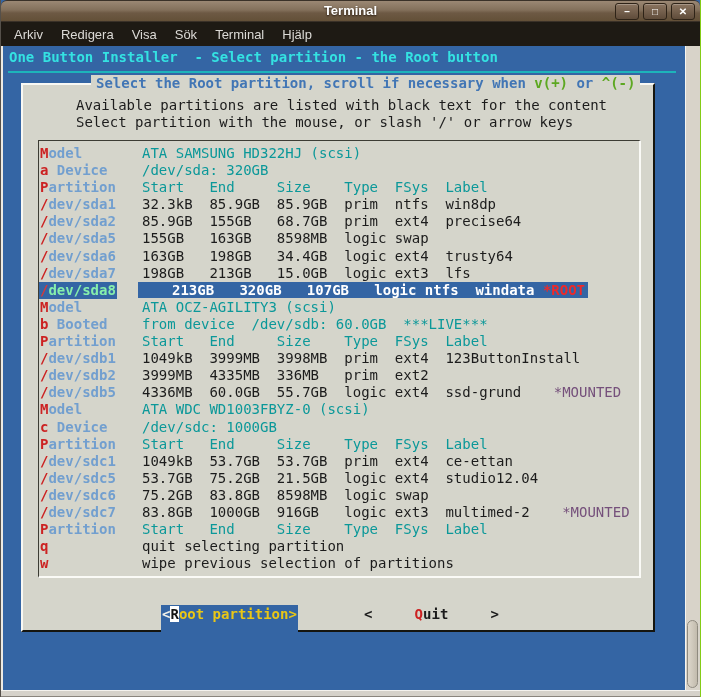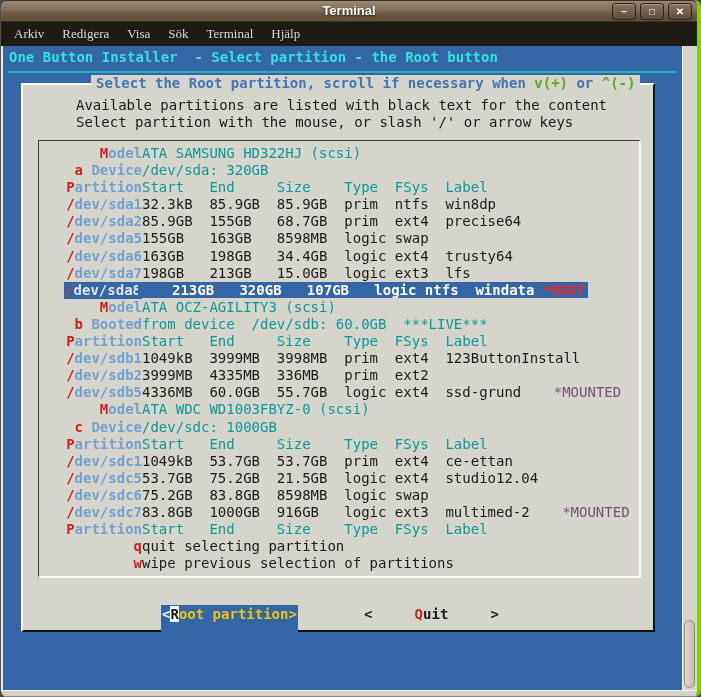--- a/index.html
+++ b/index.html
@@ -1,21 +1,21 @@
 <!DOCTYPE html>
 <html><head>
 <meta charset="utf-8">
 <style>
   html,body{margin:0;padding:0;background:#4d4740;}
   *{box-sizing:border-box;}
   .window{
     position:relative;width:701px;height:697px;margin:0 auto;
     font-family:"Liberation Sans",sans-serif;
-    border-left:1px solid #55504a;border-right:4px solid #84cc16;
-    background:#3465a4;overflow:hidden;border-radius:7px;
+    border-left:1px solid #55504a;border-right:1px solid #84cc16;
+    background:#3465a4;overflow:hidden;
   }
   
   .titlebar{
     position:relative;height:22px;
     background:linear-gradient(#9b8874,#83705b 45%,#6d5944 60%,#635038);
     border-top:1px solid #3a3128;border-bottom:1px solid #3a3128;
     border-radius:6px 6px 0 0;
   }
   .titlebar .wtitle{
     position:absolute;left:0;right:0;top:2px;text-align:center;
@@ -26,21 +26,20 @@
   .wbtn{
     width:24px;height:17px;border:1px solid #2e2317;border-radius:3px;
     background:linear-gradient(#8a7460,#5f4c3a);
     color:#fff;font-size:10px;font-weight:bold;line-height:15px;text-align:center;
     box-shadow:inset 0 1px 0 rgba(255,255,255,.25);
   }
   
   .menubar{
     height:24px;background:#1e1a14;display:flex;align-items:center;
     padding-left:4px;
-    font-family:Liberation Serif, serif;
   }
   .menuitem{color:#dcdad6;font-size:13px;padding:3px 9px;}
   
   .tbody{display:flex;height:644px;}
   .screen{
     position:relative;flex:1;background:#3465a4;
     border-left:2px solid #edebe4;overflow:hidden;
     font-family:"DejaVu Sans Mono",monospace;font-size:14px;padding-left:45px;
   }
   .backtitle{position:absolute;left:6px;top:3px;color:#34e2e2;font-weight:bold;white-space:pre;}
@@ -59,30 +58,30 @@
   .dlg-title .grn{color:#5da821;}
   .helpline{position:absolute;left:5px;white-space:pre;color:#1c1c1c;margin-left:48px;}
   .hl1{top:12px;} .hl2{top:29px;}
   .listbox{
     position:absolute;left:15px;top:55px;width:603px;height:438px;
     border-top:1px solid #3c3c34;border-left:1px solid #3c3c34;
     border-right:2px solid #fafaf6;border-bottom:2px solid #fafaf6;
     background:#d5d5cb;padding-top:4px;overflow:hidden;
   }
   .row{white-space:pre;height:17.1px;line-height:17.1px;padding-left:1px;}
-  .tag{display:inline-block;width:102px;text-align:right;}
+  .tag{display:inline-block;width:102px;}
   .k{color:#cc2222;font-weight:bold;}
   .r{color:#729fcf;font-weight:bold;}
   .row.L .t{color:#0b9899;}
   .row.P .t{color:#1c1c1c;text-align:right;}
   .flag.m{color:#75507b;margin-left:24px;}
   
   .row.S .tag{width:102px;}
   .row.S .hl{background:#3465a4;display:inline-block;margin-left:-1px;padding:0 1px;}
-  .row.S .r{color:#e5e5e5;}
+  .row.S .r{color:#86efac;}
   .row.S .k{color:#d43b3b;}
   .selbox{background:#3465a4;margin-left:-4px;padding:0 3px 0 4px;}
   .row.S .t{color:#ffffff;font-weight:bold;margin-left:30px;}
   .flag.root{color:#ef2929;font-weight:bold;text-align:center;}
   
   .btn-root{
     position:absolute;left:138px;top:520px;height:34px;line-height:18px;
     background:#3465a4;font-weight:bold;white-space:pre;padding:0 1px;
   }
   .btn-root .bo{color:#f2f2ea;}

